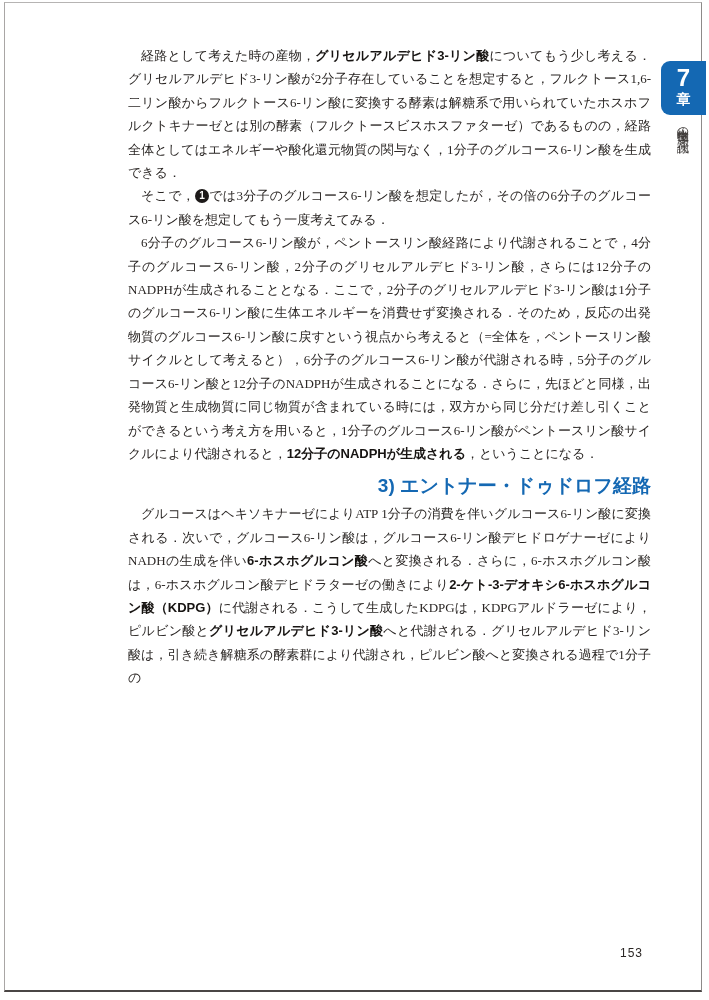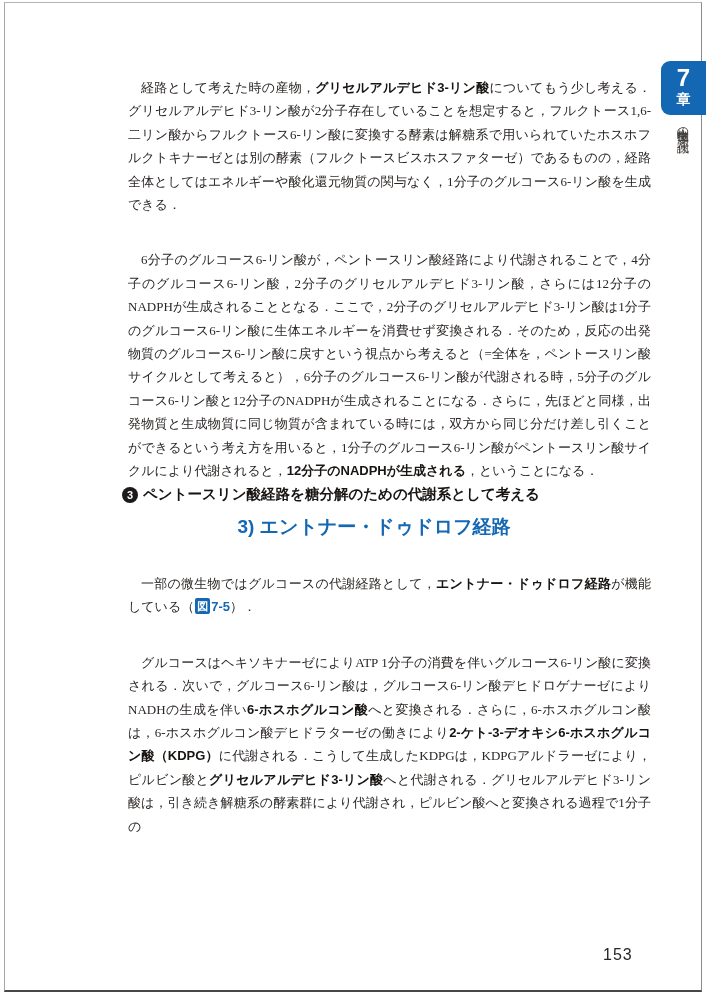--- a/index.html
+++ b/index.html
@@ -25,44 +25,44 @@
     font-family:"Liberation Sans","DejaVu Sans",sans-serif;font-weight:bold;z-index:2;
   }
   .chapter-tab .num{font-size:24px;line-height:27px;margin-top:3px;}
   .chapter-tab .sho{font-size:14px;line-height:17px;}
   .side-label{
     position:absolute;left:674px;top:121px;writing-mode:vertical-rl;
     font-size:12px;letter-spacing:-0.5px;color:#3e3a38;
     font-family:"Liberation Sans","DejaVu Sans",sans-serif;z-index:2;
   }
   .page-number{
-    position:absolute;left:603px;top:946px;font-size:16px;color:#2a2624;
+    position:absolute;left:620px;top:946px;font-size:12px;color:#2a2624;
     font-family:"Liberation Sans","DejaVu Sans",sans-serif;z-index:2;letter-spacing:1px;
   }
   
   main{
     position:absolute;left:128px;top:44px;width:523px;
     font-size:13px;line-height:23.4px;color:#2a2624;
     text-align:justify;z-index:1;
   }
   p.body-p{margin:0;}
-  p.ind{text-indent:1em;margin-top:32px;}
+  p.ind{text-indent:1em;}
   .em-bold{
     font-family:"Liberation Sans","DejaVu Sans",sans-serif;
     font-weight:bold;color:#171412;
   }
   .sub-heading{
     font-family:"Liberation Sans","DejaVu Sans",sans-serif;
     font-weight:bold;font-size:14.5px;color:#171412;
     margin:0 0 0 -6px;line-height:23.4px;
   }
   .section-heading{
     color:#1468b3;font-family:"Liberation Sans","DejaVu Sans",sans-serif;
     font-weight:bold;font-size:19px;line-height:26px;
-    margin:8px 0 3px -31px;text-align:center;
+    margin:8px 0 3px -31px;text-align:right;
   }
   .circ-num{
     display:inline-block;width:14px;height:14px;line-height:14px;
     border-radius:50%;background:#1d1a19;color:#fff;font-size:10px;
     text-align:center;font-family:"Liberation Sans","DejaVu Sans",sans-serif;
     font-weight:bold;vertical-align:1px;text-indent:0;
   }
   .sub-heading .circ-num{
     width:16px;height:16px;line-height:16px;font-size:11px;margin-right:5px;vertical-align:0px;
   }
@@ -83,20 +83,19 @@
 
 <div class="chapter-tab">
   <div class="num">7</div>
   <div class="sho">章</div>
 </div>
 
 <div class="side-label">微生物の代謝①</div>
 
 <main id="content">
     <p class="body-p ind"><span>経路として考えた時の産物，</span><span class="em-bold">グリセルアルデヒド3-リン酸</span><span>についてもう少し考える．グリセルアルデヒド3-リン酸が2分子存在していることを想定すると，フルクトース1,6-二リン酸からフルクトース6-リン酸に変換する酵素は解糖系で用いられていたホスホフルクトキナーゼとは別の酵素（フルクトースビスホスファターゼ）であるものの，経路全体としてはエネルギーや酸化還元物質の関与なく，1分子のグルコース6-リン酸を生成できる．</span></p>
+    <p class="body-p ind"><span>そこで，</span><span class="circ-num">1</span><span>では3分子のグルコース6-リン酸を想定したが，その倍の6分子のグルコース6-リン酸を想定してもう一度考えてみる．</span></p>
     <p class="body-p ind"><span>6分子のグルコース6-リン酸が，ペントースリン酸経路により代謝されることで，4分子のグルコース6-リン酸，2分子のグリセルアルデヒド3-リン酸，さらには12分子のNADPHが生成されることとなる．ここで，2分子のグリセルアルデヒド3-リン酸は1分子のグルコース6-リン酸に生体エネルギーを消費せず変換される．そのため，反応の出発物質のグルコース6-リン酸に戻すという視点から考えると（=全体を，ペントースリン酸サイクルとして考えると），6分子のグルコース6-リン酸が代謝される時，5分子のグルコース6-リン酸と12分子のNADPHが生成されることになる．さらに，先ほどと同様，出発物質と生成物質に同じ物質が含まれている時には，双方から同じ分だけ差し引くことができるという考え方を用いると，1分子のグルコース6-リン酸がペントースリン酸サイクルにより代謝されると，</span><span class="em-bold">12分子のNADPHが生成される</span><span>，ということになる．</span></p>
-    <div class="sub-heading"><span class="circ-num">3</span><span>ペントースリン酸経路を糖分解のための代謝系として考える</span></div>
     <div class="section-heading">3) エントナー・ドゥドロフ経路</div>
-    <p class="body-p ind"><span>一部の微生物ではグルコースの代謝経路として，</span><span class="em-bold">エントナー・ドゥドロフ経路</span><span>が機能している（</span><span class="fig-chip">図</span><span class="blue-text">7-5</span><span>）．</span></p>
     <p class="body-p ind"><span>グルコースはヘキソキナーゼによりATP 1分子の消費を伴いグルコース6-リン酸に変換される．次いで，グルコース6-リン酸は，グルコース6-リン酸デヒドロゲナーゼによりNADHの生成を伴い</span><span class="em-bold">6-ホスホグルコン酸</span><span>へと変換される．さらに，6-ホスホグルコン酸は，6-ホスホグルコン酸デヒドラターゼの働きにより</span><span class="em-bold">2-ケト-3-デオキシ6-ホスホグルコン酸（KDPG）</span><span>に代謝される．こうして生成したKDPGは，KDPGアルドラーゼにより，ピルビン酸と</span><span class="em-bold">グリセルアルデヒド3-リン酸</span><span>へと代謝される．グリセルアルデヒド3-リン酸は，引き続き解糖系の酵素群により代謝され，ピルビン酸へと変換される過程で1分子の</span></p>
   </main>
 
 <div class="page-number">153</div>
 
 </body></html>

